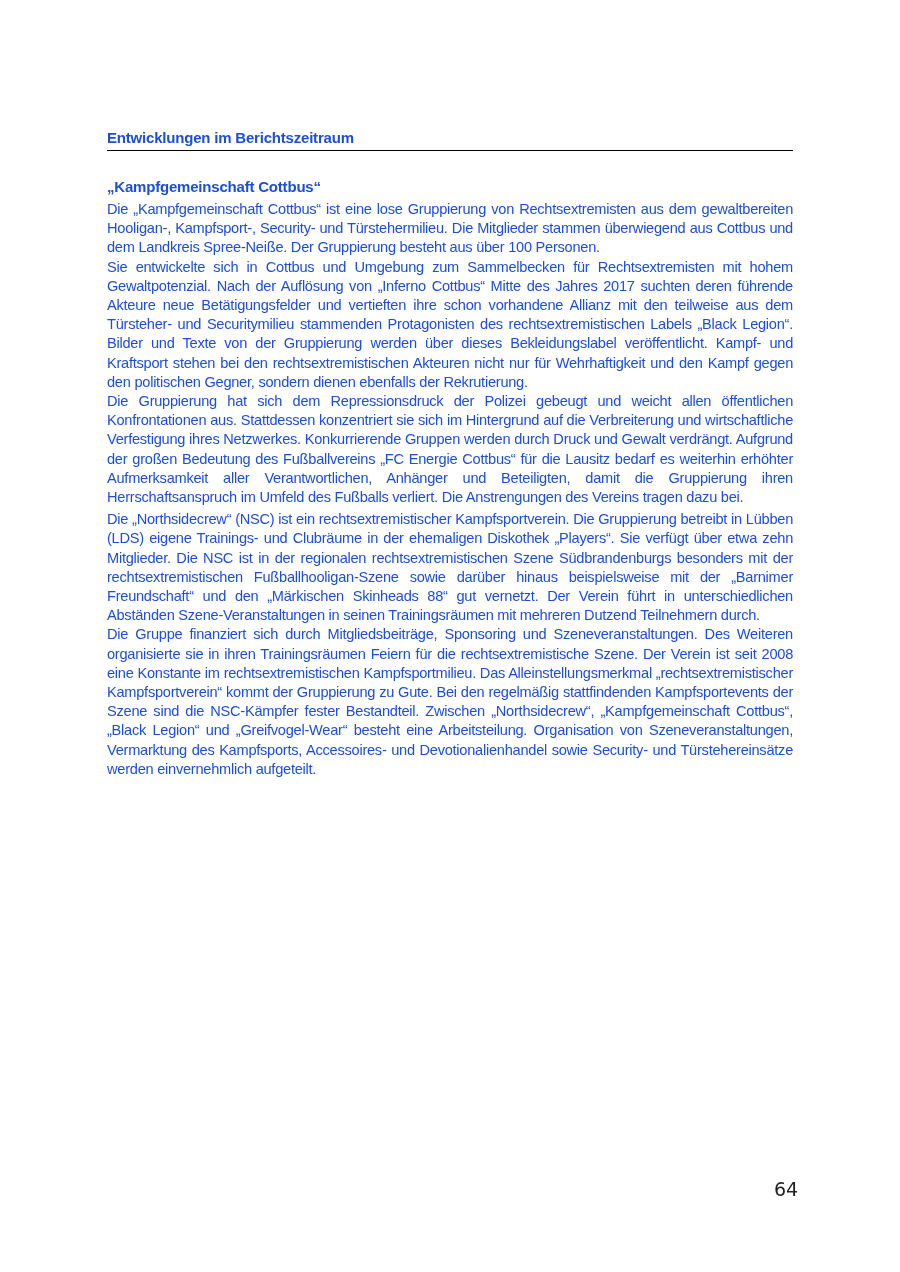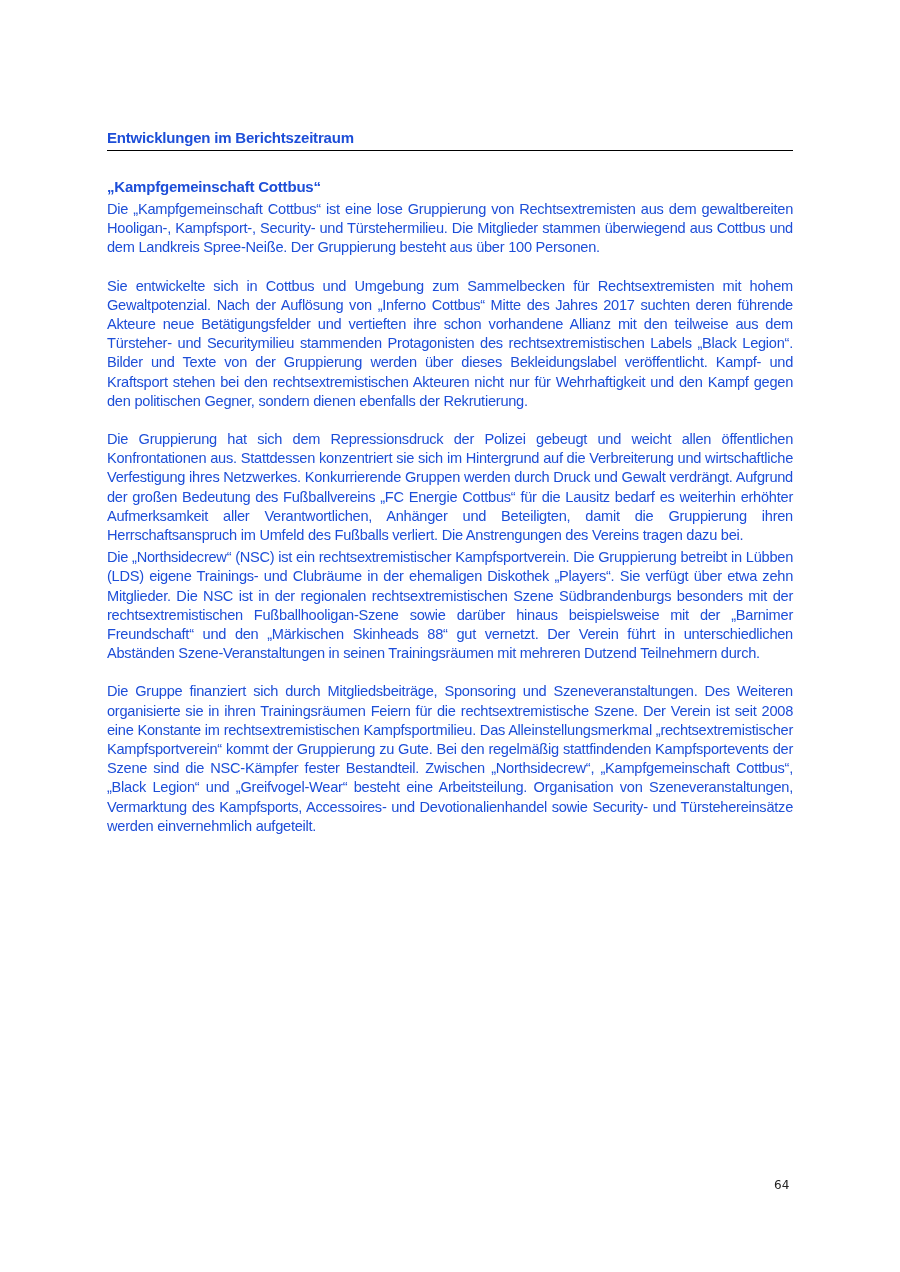--- a/index.html
+++ b/index.html
@@ -25,24 +25,24 @@
     }
     .s1 { margin-top: 26px; }
     .s2 { margin-top: 19px; }
     p {
       margin: 0;
       text-align: justify;
       letter-spacing: -0.25px;
       hyphens: manual;
     }
     .gap-title { margin-top: 3px; }
-    .gap-para { margin-top: 19px; }
+    .gap-para { }
     .page-number {
       position: absolute; left: 774px; top: 1178px;
-      font-family: "DejaVu Sans", sans-serif; font-size: 12px; color: #222;
+      font-family: "DejaVu Sans", sans-serif; font-size: 19px; color: #222;
     }
   </style>
 </head>
 <body>
 
 <div class="page">
   <h1 class="chapter">Entwicklungen im Berichtszeitraum</h1>
 
   <section>
     <h2 class="section-title s1">„Kampfgemeinschaft Cottbus“</h2>

